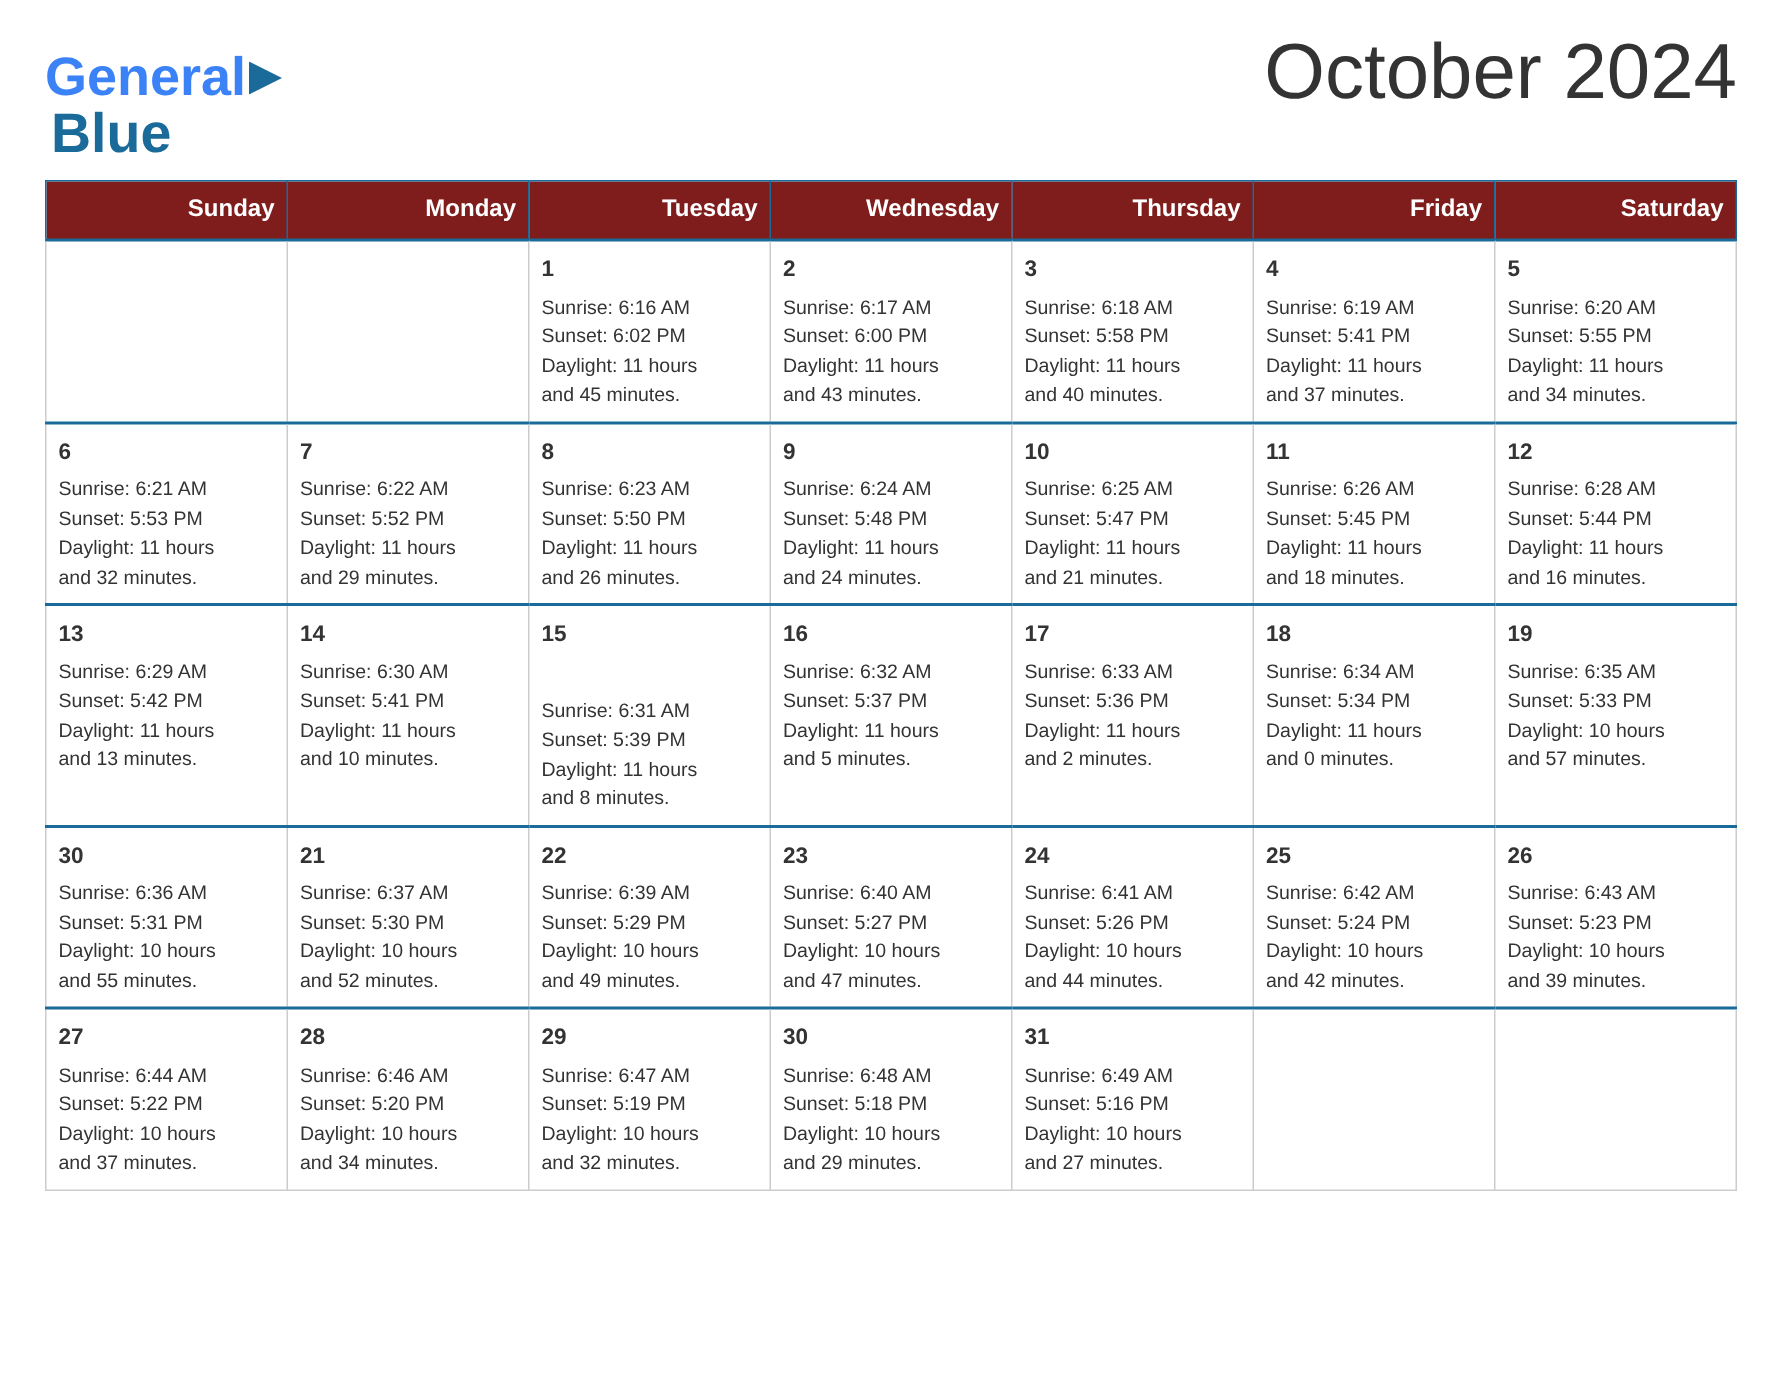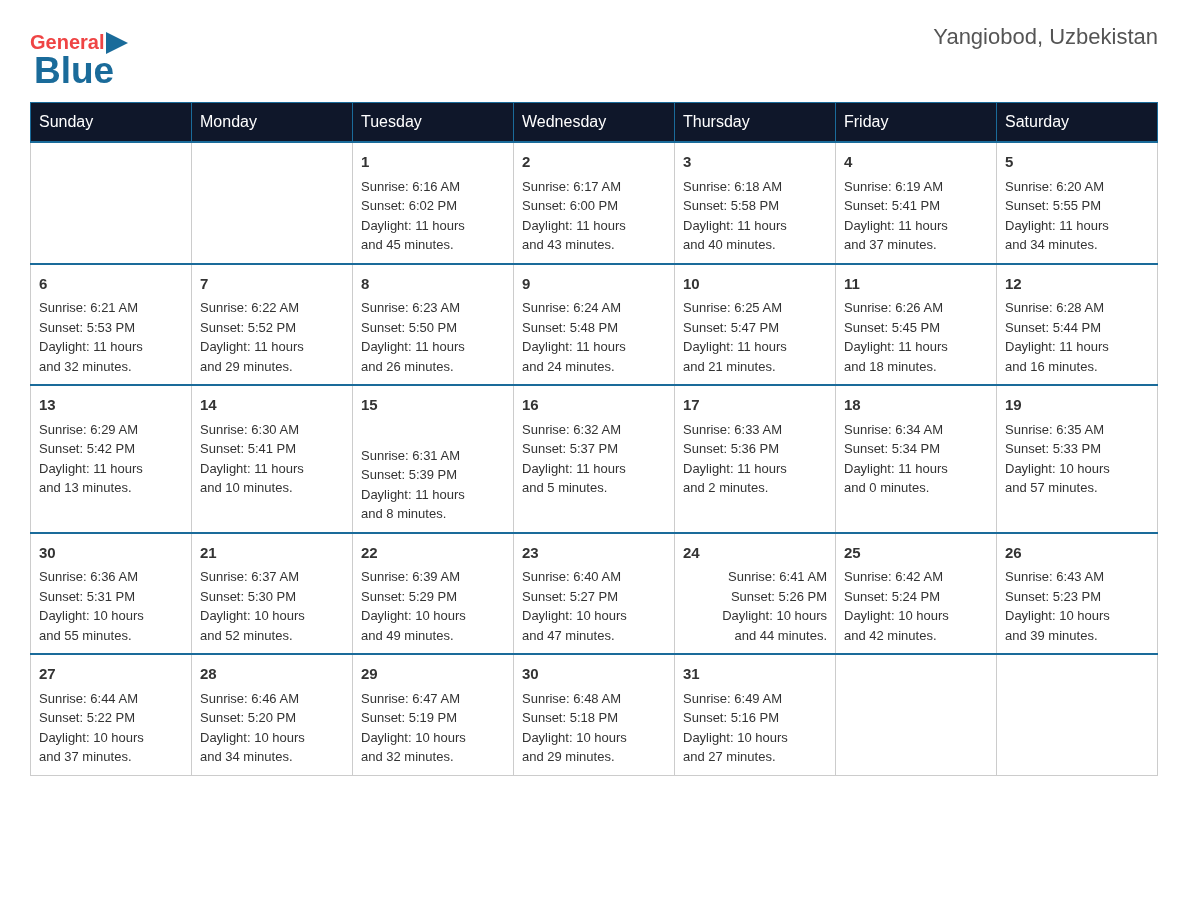--- a/index.html
+++ b/index.html
@@ -16,23 +16,23 @@
       justify-content: space-between;
       align-items: flex-start;
       margin-bottom: 10px;
     }
     .logo {
       display: flex;
       align-items: center;
       margin-top: 10px;
     }
     .logo-text-general {
-      font-size: 20px;
+      font-size: 36px;
       font-weight: bold;
-      color: #ef4444;
+      color: #3b82f6;
     }
     .logo-block {
       display: flex;
       flex-direction: column;
     }
     .logo-line1 {
       display: flex;
       align-items: center;
     }
     .logo-line2 {
@@ -55,26 +55,26 @@
       font-weight: normal;
       color: #555;
       margin-top: 4px;
     }
     .calendar {
       width: 100%;
       border-collapse: collapse;
       margin-top: 10px;
     }
     .calendar th {
-      background-color: #0f172a;
+      background-color: #7f1d1d;
       color: #fff;
       padding: 10px 8px;
-      text-align: left;
+      text-align: right;
       font-size: 16px;
-      font-weight: normal;
+      font-weight: bold;
       border: 1px solid #1a6b9a;
     }
     .calendar td {
       vertical-align: top;
       padding: 8px 8px;
       border: 1px solid #ccc;
       border-top: 2px solid #1a6b9a;
       width: 14.28%;
       min-height: 100px;
       font-size: 13px;
@@ -108,21 +108,21 @@
             <polygon points="0,0 22,11 0,22" fill="#1a6b9a"></polygon>
           </svg>
         </div>
       </div>
       <div style="margin-top:-4px;">
         <span class="logo-line2">Blue</span>
       </div>
     </div>
   </div>
   <div class="title-block">
-    <h2>Yangiobod, Uzbekistan</h2>
+    <h1>October 2024</h1>
   </div>
 </div>
 
 <table class="calendar">
   <thead>
     <tr>
       <th>Sunday</th>
       <th>Monday</th>
       <th>Tuesday</th>
       <th>Wednesday</th>
@@ -297,21 +297,21 @@
         </td>
         <td>
           <span class="day-number">23</span>
           <div class="day-info" style="white-space: pre-line;">Sunrise: 6:40 AM
 Sunset: 5:27 PM
 Daylight: 10 hours
 and 47 minutes.</div>
         </td>
         <td>
           <span class="day-number">24</span>
-          <div class="day-info" style="white-space: pre-line; text-align: right;">Sunrise: 6:41 AM
+          <div class="day-info" style="white-space: pre-line;">Sunrise: 6:41 AM
 Sunset: 5:26 PM
 Daylight: 10 hours
 and 44 minutes.</div>
         </td>
         <td>
           <span class="day-number">25</span>
           <div class="day-info" style="white-space: pre-line;">Sunrise: 6:42 AM
 Sunset: 5:24 PM
 Daylight: 10 hours
 and 42 minutes.</div>

